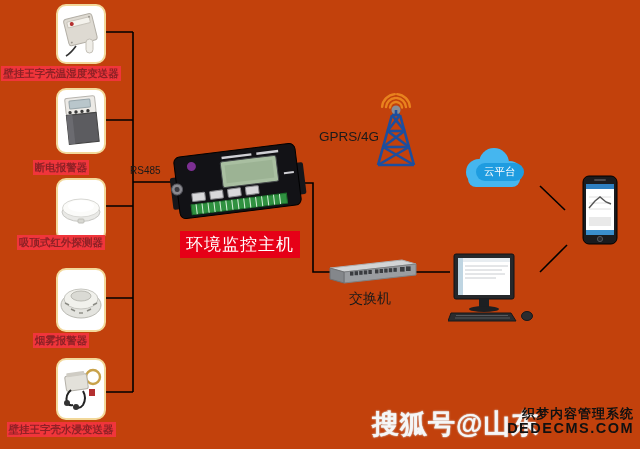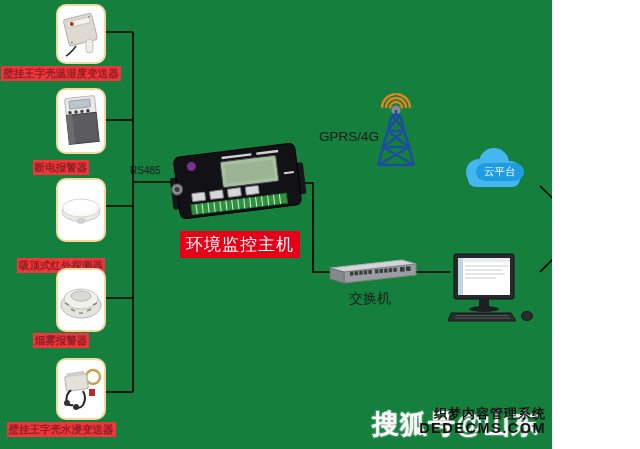--- a/index.html
+++ b/index.html
@@ -1,17 +1,17 @@
 <!DOCTYPE html>
 <html><head>
 <meta charset="utf-8">
 <style>
   html,body{margin:0;padding:0;background:#fff;}
   #stage{
-    position:relative;width:552px;height:449px;background:#15803d;
+    position:relative;width:640px;height:449px;background:#c2410c;
     font-family:"Liberation Sans","DejaVu Sans",sans-serif;overflow:hidden;
   }
   
   #lines{position:absolute;left:0;top:0;z-index:1;}
   
   .sensor-box{
     position:absolute;left:56px;width:46px;background:#fff;
     border:2px solid #f2d89a;border-radius:10px;z-index:2;
     display:flex;align-items:center;justify-content:center;
   }
@@ -107,21 +107,21 @@
   </div>
 
   <div class="sensor-box" style="top:178px;height:60px;">
     <svg width="44" height="56" viewBox="0 0 44 56">
       <ellipse cx="22" cy="30" rx="19" ry="9.5" fill="#e9e9e6" stroke="#c8c8c4"></ellipse>
       <ellipse cx="22" cy="26" rx="18.5" ry="9" fill="#fbfbf9" stroke="#d8d8d4"></ellipse>
       <ellipse cx="22" cy="24" rx="13" ry="6" fill="#ffffff"></ellipse>
       <rect x="19" y="37" width="6" height="4" rx="1" fill="#d8d8d2" stroke="#bebeb8"></rect>
     </svg>
   </div>
-  <div class="sensor-label-row" style="top:255px;">
+  <div class="sensor-label-row" style="top:232px;">
     <span class="sensor-label">吸顶式红外探测器</span>
   </div>
 
   <div class="sensor-box" style="top:268px;height:60px;">
     <svg width="44" height="56" viewBox="0 0 44 56">
       <ellipse cx="22" cy="33" rx="20" ry="13" fill="#e4e4df" stroke="#b9b9b2"></ellipse>
       <ellipse cx="22" cy="27" rx="17" ry="10" fill="#f1f1ec" stroke="#c6c6c0"></ellipse>
       <ellipse cx="22" cy="24" rx="10" ry="5" fill="#dadad4" stroke="#b9b9b2"></ellipse>
       <g stroke="#8b8b84" stroke-width="1.4">
         <line x1="6" y1="31" x2="10" y2="33"></line>

